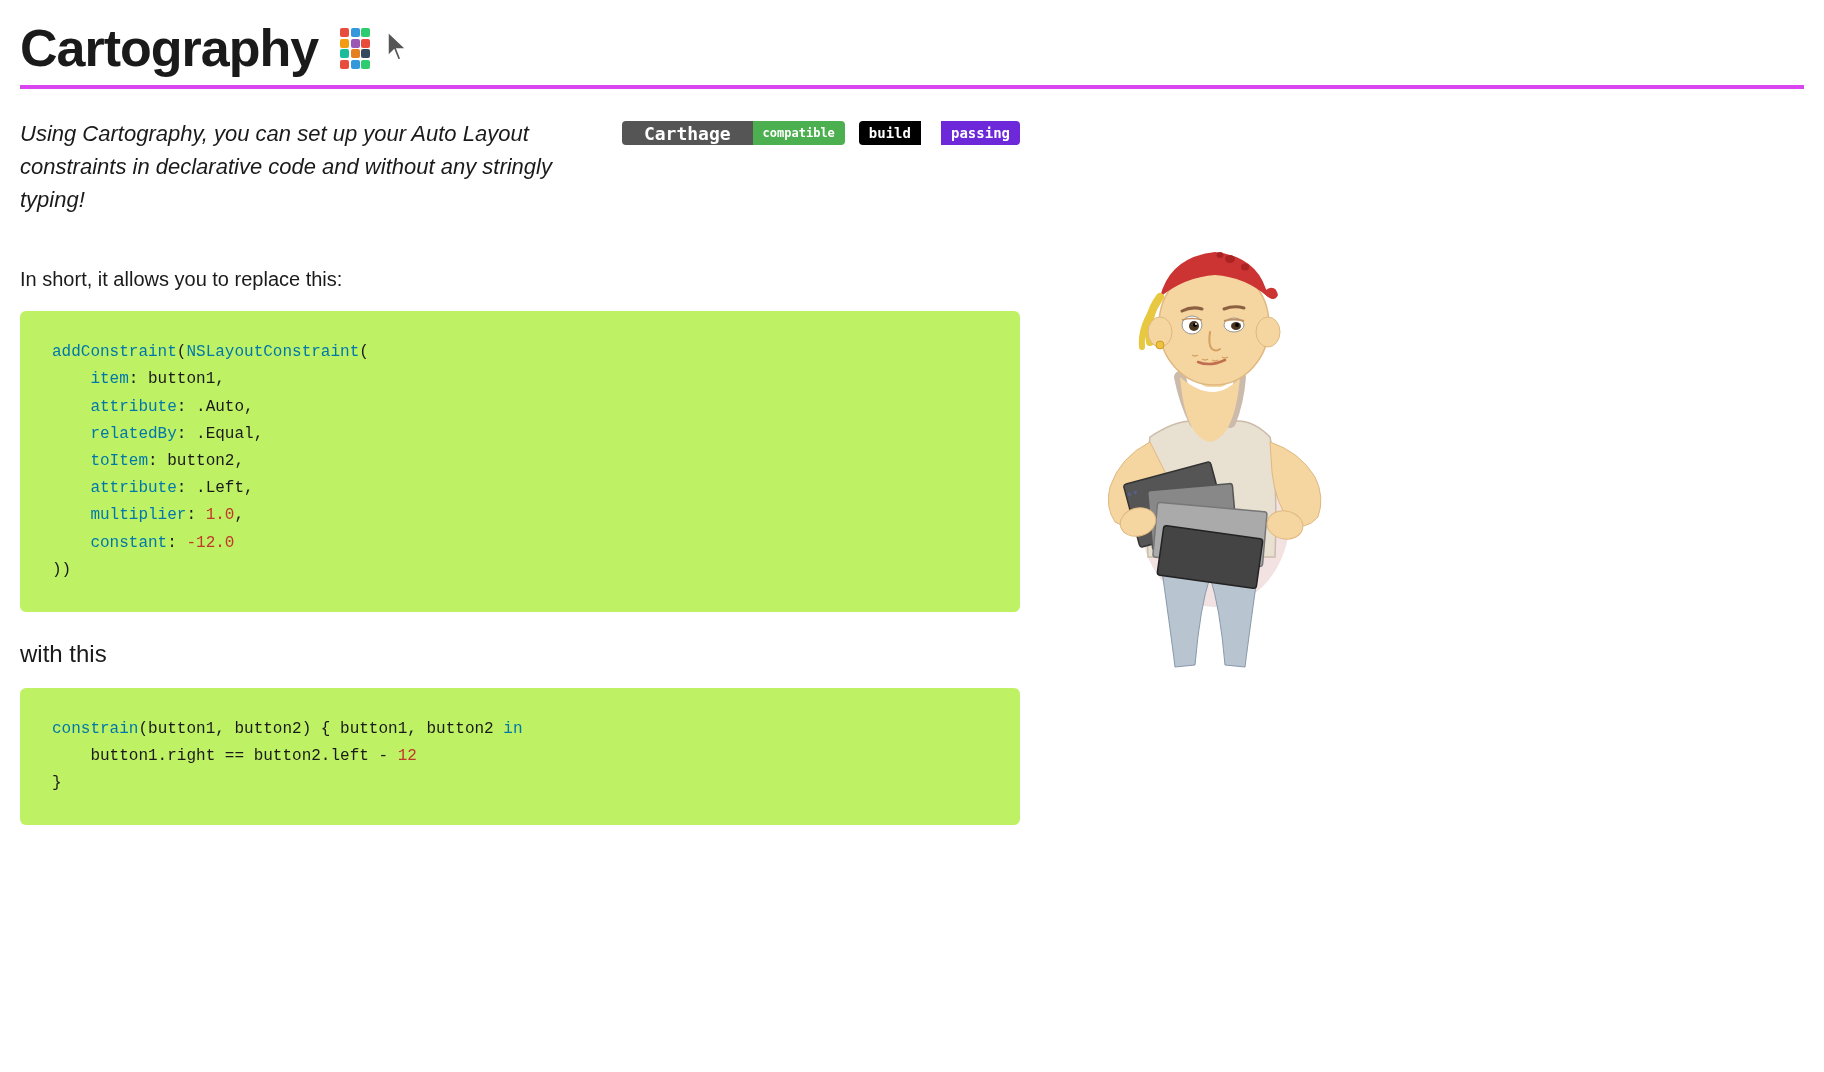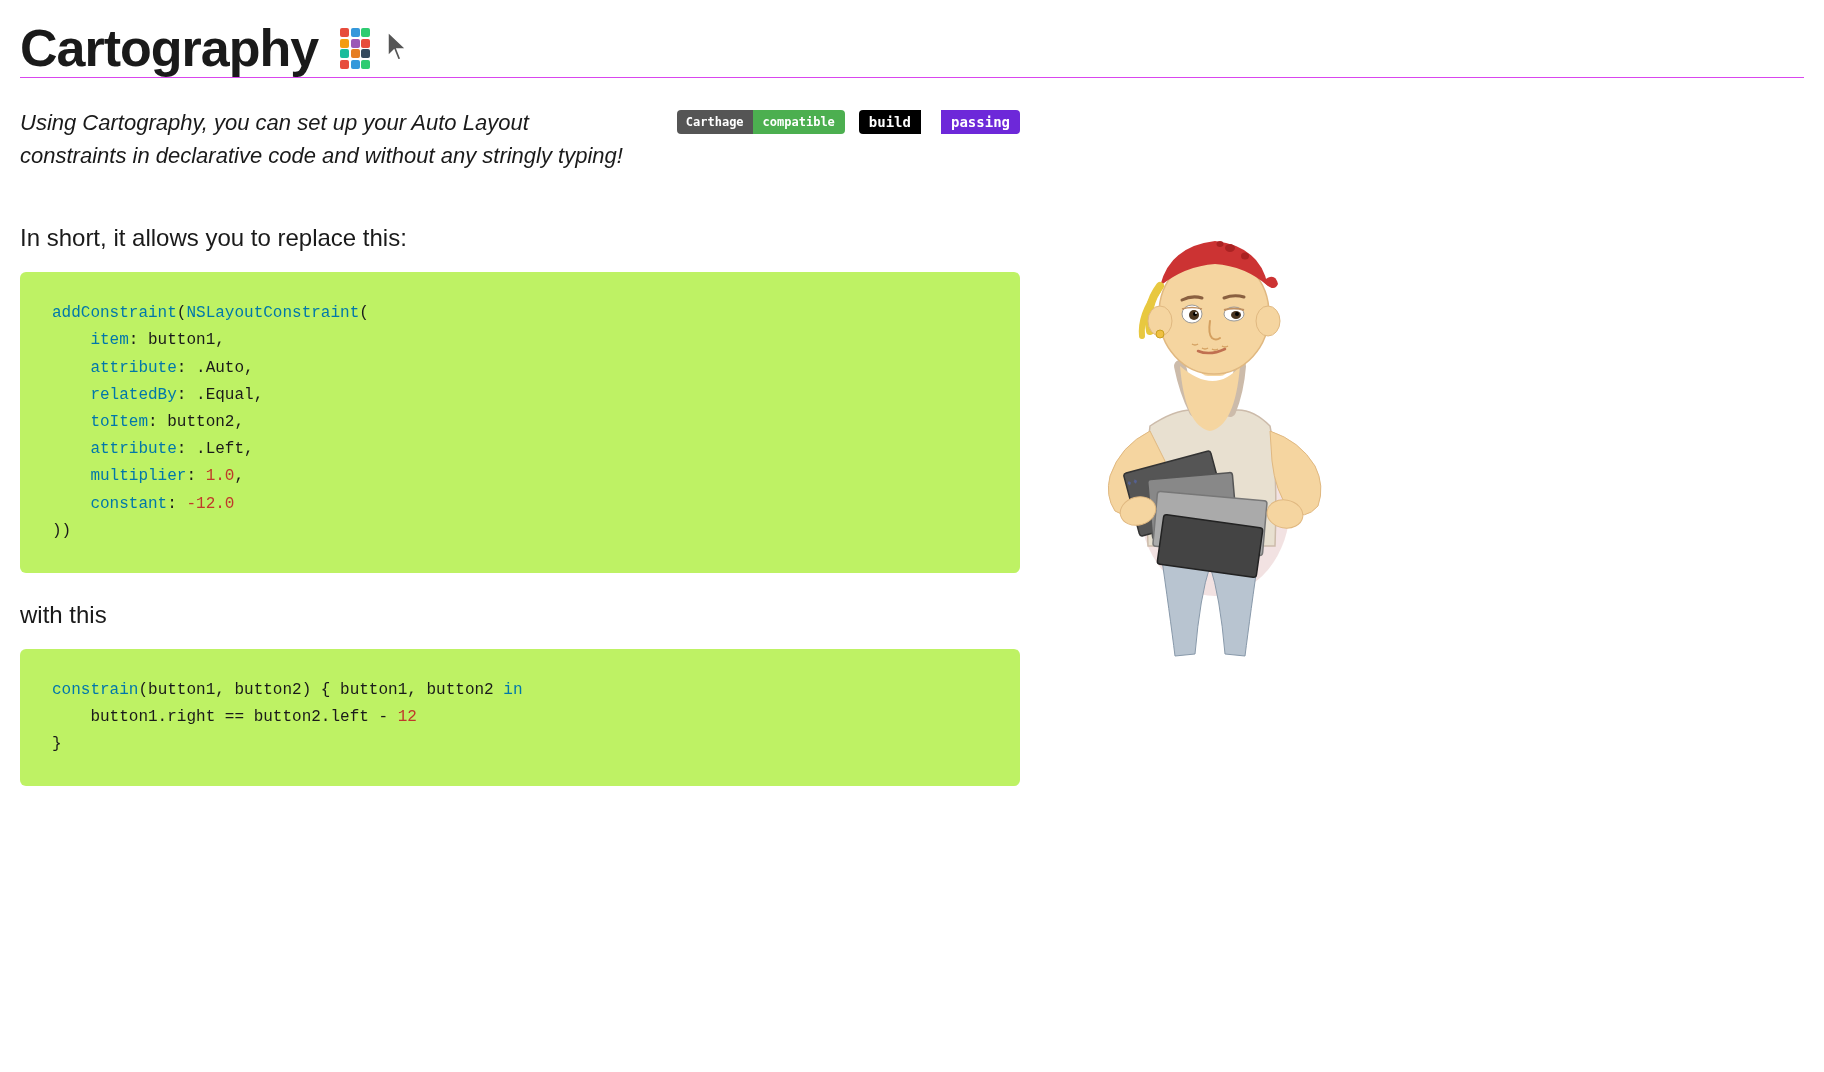--- a/index.html
+++ b/index.html
@@ -13,22 +13,22 @@
       font-size: 18px;
       color: #1a1a1a;
       background: #ffffff;
       padding: 20px 20px 40px 20px;
       max-width: 1824px;
     }
 
     .header-section {
       display: flex;
       align-items: center;
-      padding-bottom: 0;
-      border-bottom: 1px solid #d946ef;
+      padding-bottom: 8px;
+      border-bottom: 4px solid #d946ef;
       margin-bottom: 28px;
     }
 
     .page-title {
       font-size: 52px;
       font-weight: 700;
       color: #1a1a1a;
       letter-spacing: -1px;
       line-height: 1.1;
     }
@@ -146,32 +146,32 @@
   <div style="display:flex; gap:40px; align-items:flex-start;">
 
     <div style="flex:1; max-width:1000px;">
 
       <div style="display:flex; justify-content:space-between; align-items:flex-start; margin-bottom:24px;">
 
         <p class="intro-text" style="font-size:22px; line-height:1.5; max-width:920px;">Using Cartography, you can set up your Auto Layout constraints in declarative code and without any stringly typing!</p>
 
         <div style="display:flex; gap:14px; flex-shrink:0; margin-left:40px; margin-top:4px;">
           <div class="badge">
-            <span class="badge-left" style="background:#555; color:#fff; padding:4px 9px; font-size:12px; font-weight:600; font-family:monospace;">Carthage</span>
+            <span class="badge-left" style="background:#555; color:#fff; padding:4px 22px; font-size:18px; font-weight:600; font-family:monospace;">Carthage</span>
             <span class="badge-right-green" style="background:#4caf50; color:#fff; padding:4px 10px; font-size:12px; font-weight:600; font-family:monospace;">compatible</span>
           </div>
           <div class="badge">
             <span class="badge-left" style="background:#000000; color:#fff; padding:4px 10px; font-size:14px; font-weight:600; font-family:monospace;">build</span>
             <span class="badge-right-green" style="background:#6d28d9; color:#fff; padding:8px 10px; font-size:14px; font-weight:600; font-family:monospace;margin-left:20px;">passing</span>
           </div>
         </div>
 
       </div>
 
-      <p class="replace-text" style="font-size:24px; margin-bottom:20px;">In short, it allows you to replace this:</p>
+      <p class="replace-text" style="font-size:20px; margin-bottom:20px;">In short, it allows you to replace this:</p>
 
       <div class="code-block">
         <div>
           <span class="code-keyword">addConstraint</span><span class="code-plain">(</span><span class="code-keyword">NSLayoutConstraint</span><span class="code-plain">(</span>
         </div>
         <div>
           <span class="code-keyword">&nbsp;&nbsp;&nbsp;&nbsp;item</span><span class="code-plain">: button1,</span>
         </div>
         <div>
           <span class="code-keyword">&nbsp;&nbsp;&nbsp;&nbsp;attribute</span><span class="code-plain">: .Auto,</span>

